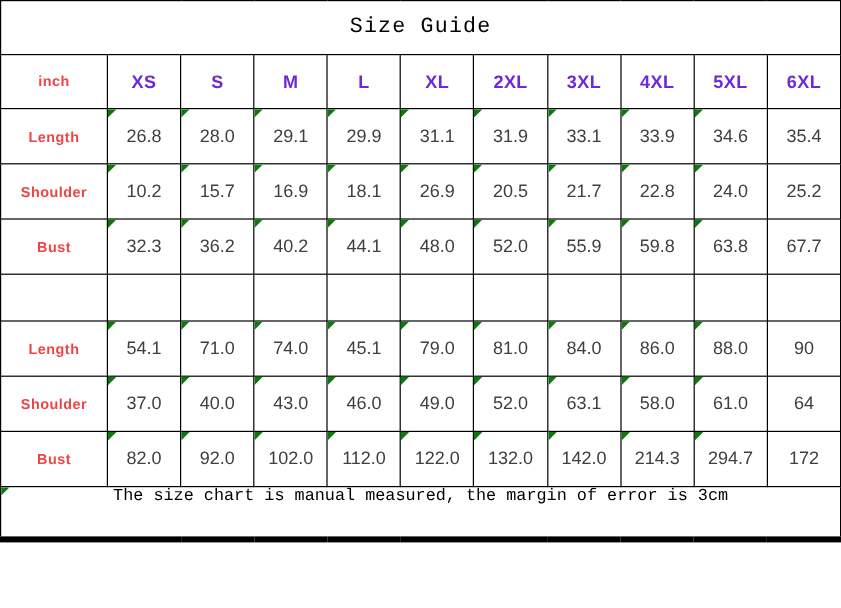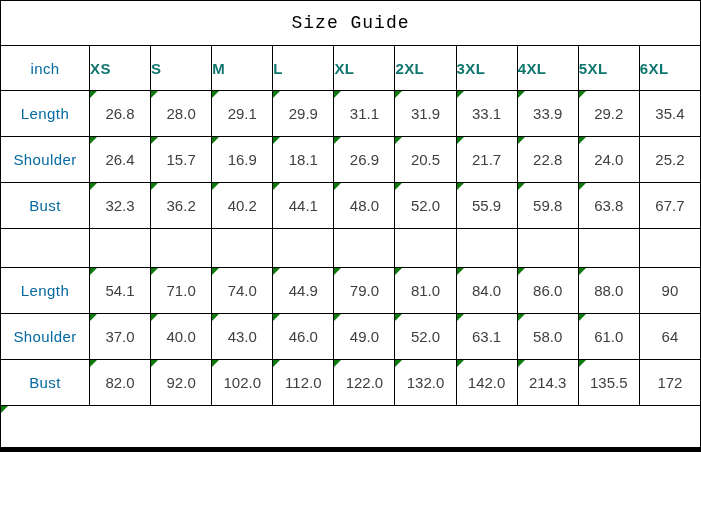--- a/index.html
+++ b/index.html
@@ -32,32 +32,32 @@
     vertical-align: middle;
     font-family: "Liberation Mono", monospace;
     font-size: 18px;
     color: #000000;
     letter-spacing: 1px;
   }
   .r-header td { height: 44px; }
   .r-data td   { height: 45px; }
   .r-spacer td { height: 38px; }
   .label-cell {
-    font-weight: normal;
-    font-size: 15px;
-    color: #0369a1;
+    font-weight: bold;
+    font-size: 12px;
+    color: #ef4444;
     text-align: center;
     vertical-align: middle;
     letter-spacing: 0.4px;
   }
   .size-cell {
     font-weight: bold;
     font-size: 15px;
-    color: #0f766e;
-    text-align: left;
+    color: #6d28d9;
+    text-align: center;
     vertical-align: middle;
     letter-spacing: 0.4px;
   }
   .value-cell {
     position: relative;
     font-size: 15px;
     color: #3f3f3f;
     text-align: center;
     vertical-align: middle;
   }
@@ -122,26 +122,26 @@
         <tr class="r-data">
           <td class="label-cell">Length</td>
           <td class="value-cell"><span class="tri" style="border-top-color: rgb(11, 122, 11);"></span><span>26.8</span></td>
           <td class="value-cell"><span class="tri" style="border-top-color: rgb(11, 122, 11);"></span><span>28.0</span></td>
           <td class="value-cell"><span class="tri" style="border-top-color: rgb(11, 122, 11);"></span><span>29.1</span></td>
           <td class="value-cell"><span class="tri" style="border-top-color: rgb(11, 122, 11);"></span><span>29.9</span></td>
           <td class="value-cell"><span class="tri" style="border-top-color: rgb(11, 122, 11);"></span><span>31.1</span></td>
           <td class="value-cell"><span class="tri" style="border-top-color: rgb(11, 122, 11);"></span><span>31.9</span></td>
           <td class="value-cell"><span class="tri" style="border-top-color: rgb(11, 122, 11);"></span><span>33.1</span></td>
           <td class="value-cell"><span class="tri" style="border-top-color: rgb(11, 122, 11);"></span><span>33.9</span></td>
-          <td class="value-cell"><span class="tri" style="border-top-color: rgb(11, 122, 11);"></span><span>29.2</span></td>
+          <td class="value-cell"><span class="tri" style="border-top-color: rgb(11, 122, 11);"></span><span>34.6</span></td>
           <td class="value-cell"><span>35.4</span></td>
         </tr>
         <tr class="r-data">
           <td class="label-cell">Shoulder</td>
-          <td class="value-cell"><span class="tri" style="border-top-color: rgb(11, 122, 11);"></span><span>26.4</span></td>
+          <td class="value-cell"><span class="tri" style="border-top-color: rgb(11, 122, 11);"></span><span>10.2</span></td>
           <td class="value-cell"><span class="tri" style="border-top-color: rgb(11, 122, 11);"></span><span>15.7</span></td>
           <td class="value-cell"><span class="tri" style="border-top-color: rgb(11, 122, 11);"></span><span>16.9</span></td>
           <td class="value-cell"><span class="tri" style="border-top-color: rgb(11, 122, 11);"></span><span>18.1</span></td>
           <td class="value-cell"><span class="tri" style="border-top-color: rgb(11, 122, 11);"></span><span>26.9</span></td>
           <td class="value-cell"><span class="tri" style="border-top-color: rgb(11, 122, 11);"></span><span>20.5</span></td>
           <td class="value-cell"><span class="tri" style="border-top-color: rgb(11, 122, 11);"></span><span>21.7</span></td>
           <td class="value-cell"><span class="tri" style="border-top-color: rgb(11, 122, 11);"></span><span>22.8</span></td>
           <td class="value-cell"><span class="tri" style="border-top-color: rgb(11, 122, 11);"></span><span>24.0</span></td>
           <td class="value-cell"><span>25.2</span></td>
         </tr>
@@ -169,21 +169,21 @@
           <td class="value-cell"></td>
           <td class="value-cell"></td>
           <td class="value-cell"></td>
           <td class="value-cell"></td>
         </tr>
         <tr class="r-data">
           <td class="label-cell">Length</td>
           <td class="value-cell"><span class="tri" style="border-top-color: rgb(11, 122, 11);"></span><span>54.1</span></td>
           <td class="value-cell"><span class="tri" style="border-top-color: rgb(11, 122, 11);"></span><span>71.0</span></td>
           <td class="value-cell"><span class="tri" style="border-top-color: rgb(11, 122, 11);"></span><span>74.0</span></td>
-          <td class="value-cell"><span class="tri" style="border-top-color: rgb(11, 122, 11);"></span><span>44.9</span></td>
+          <td class="value-cell"><span class="tri" style="border-top-color: rgb(11, 122, 11);"></span><span>45.1</span></td>
           <td class="value-cell"><span class="tri" style="border-top-color: rgb(11, 122, 11);"></span><span>79.0</span></td>
           <td class="value-cell"><span class="tri" style="border-top-color: rgb(11, 122, 11);"></span><span>81.0</span></td>
           <td class="value-cell"><span class="tri" style="border-top-color: rgb(11, 122, 11);"></span><span>84.0</span></td>
           <td class="value-cell"><span class="tri" style="border-top-color: rgb(11, 122, 11);"></span><span>86.0</span></td>
           <td class="value-cell"><span class="tri" style="border-top-color: rgb(11, 122, 11);"></span><span>88.0</span></td>
           <td class="value-cell"><span>90</span></td>
         </tr>
         <tr class="r-data">
           <td class="label-cell">Shoulder</td>
           <td class="value-cell"><span class="tri" style="border-top-color: rgb(11, 122, 11);"></span><span>37.0</span></td>
@@ -200,25 +200,26 @@
         <tr class="r-data">
           <td class="label-cell">Bust</td>
           <td class="value-cell"><span class="tri" style="border-top-color: rgb(11, 122, 11);"></span><span>82.0</span></td>
           <td class="value-cell"><span class="tri" style="border-top-color: rgb(11, 122, 11);"></span><span>92.0</span></td>
           <td class="value-cell"><span class="tri" style="border-top-color: rgb(11, 122, 11);"></span><span>102.0</span></td>
           <td class="value-cell"><span class="tri" style="border-top-color: rgb(11, 122, 11);"></span><span>112.0</span></td>
           <td class="value-cell"><span class="tri" style="border-top-color: rgb(11, 122, 11);"></span><span>122.0</span></td>
           <td class="value-cell"><span class="tri" style="border-top-color: rgb(11, 122, 11);"></span><span>132.0</span></td>
           <td class="value-cell"><span class="tri" style="border-top-color: rgb(11, 122, 11);"></span><span>142.0</span></td>
           <td class="value-cell"><span class="tri" style="border-top-color: rgb(11, 122, 11);"></span><span>214.3</span></td>
-          <td class="value-cell"><span class="tri" style="border-top-color: rgb(11, 122, 11);"></span><span>135.5</span></td>
+          <td class="value-cell"><span class="tri" style="border-top-color: rgb(11, 122, 11);"></span><span>294.7</span></td>
           <td class="value-cell"><span>172</span></td>
         </tr>
       </tbody>
     <tfoot>
       <tr>
         <td class="footer-cell" colspan="11">
           <span class="tri" id="footer-tri" style="display: block; border-top-color: rgb(11, 122, 11);"></span>
+          <span>The size chart is manual measured, the margin of error is 3cm</span>
         </td>
       </tr>
     </tfoot>
   </table>
 </div>
 
 </body></html>

